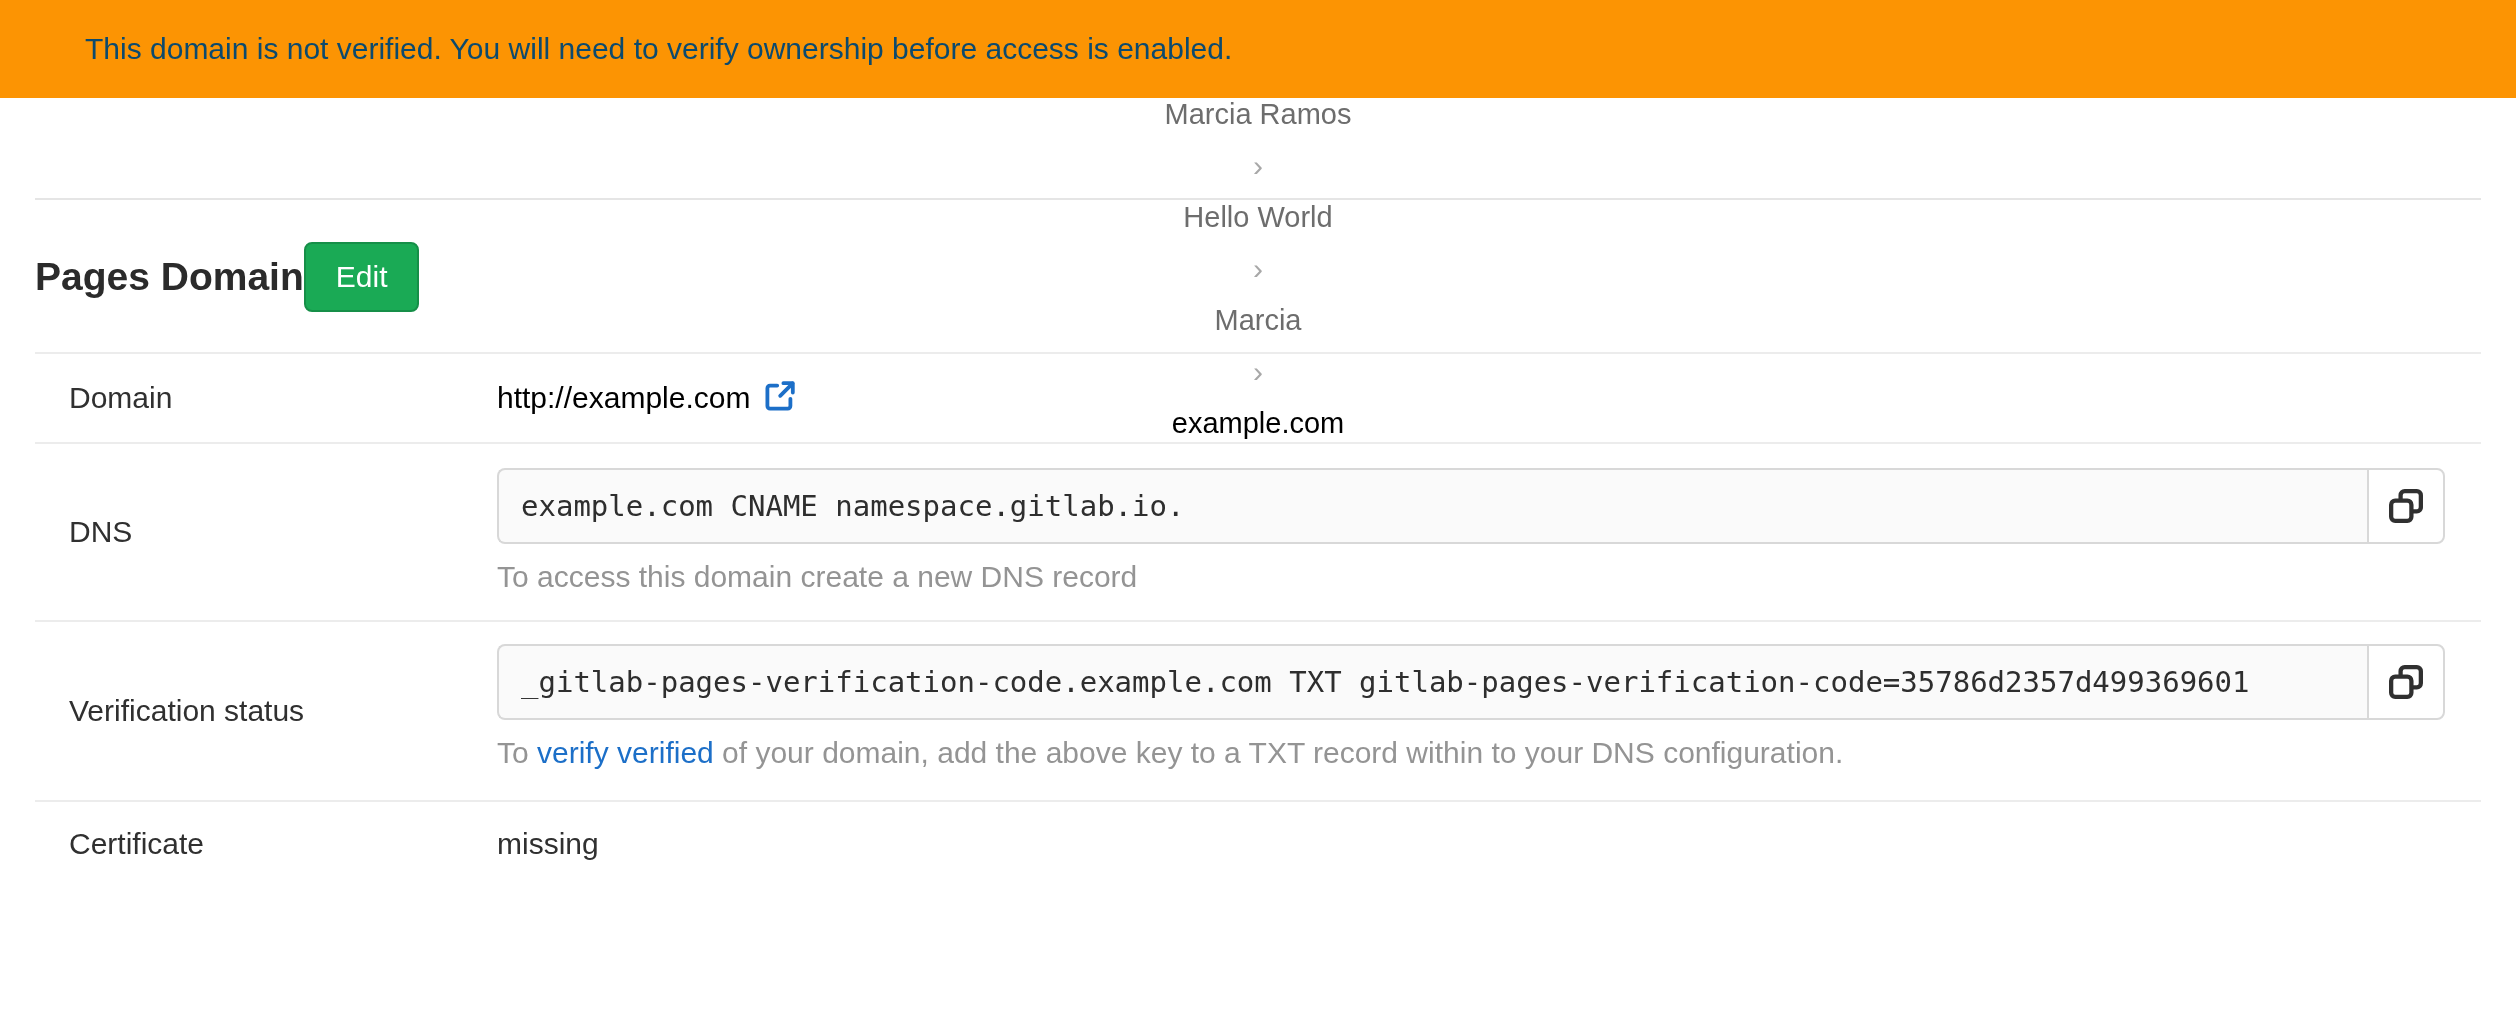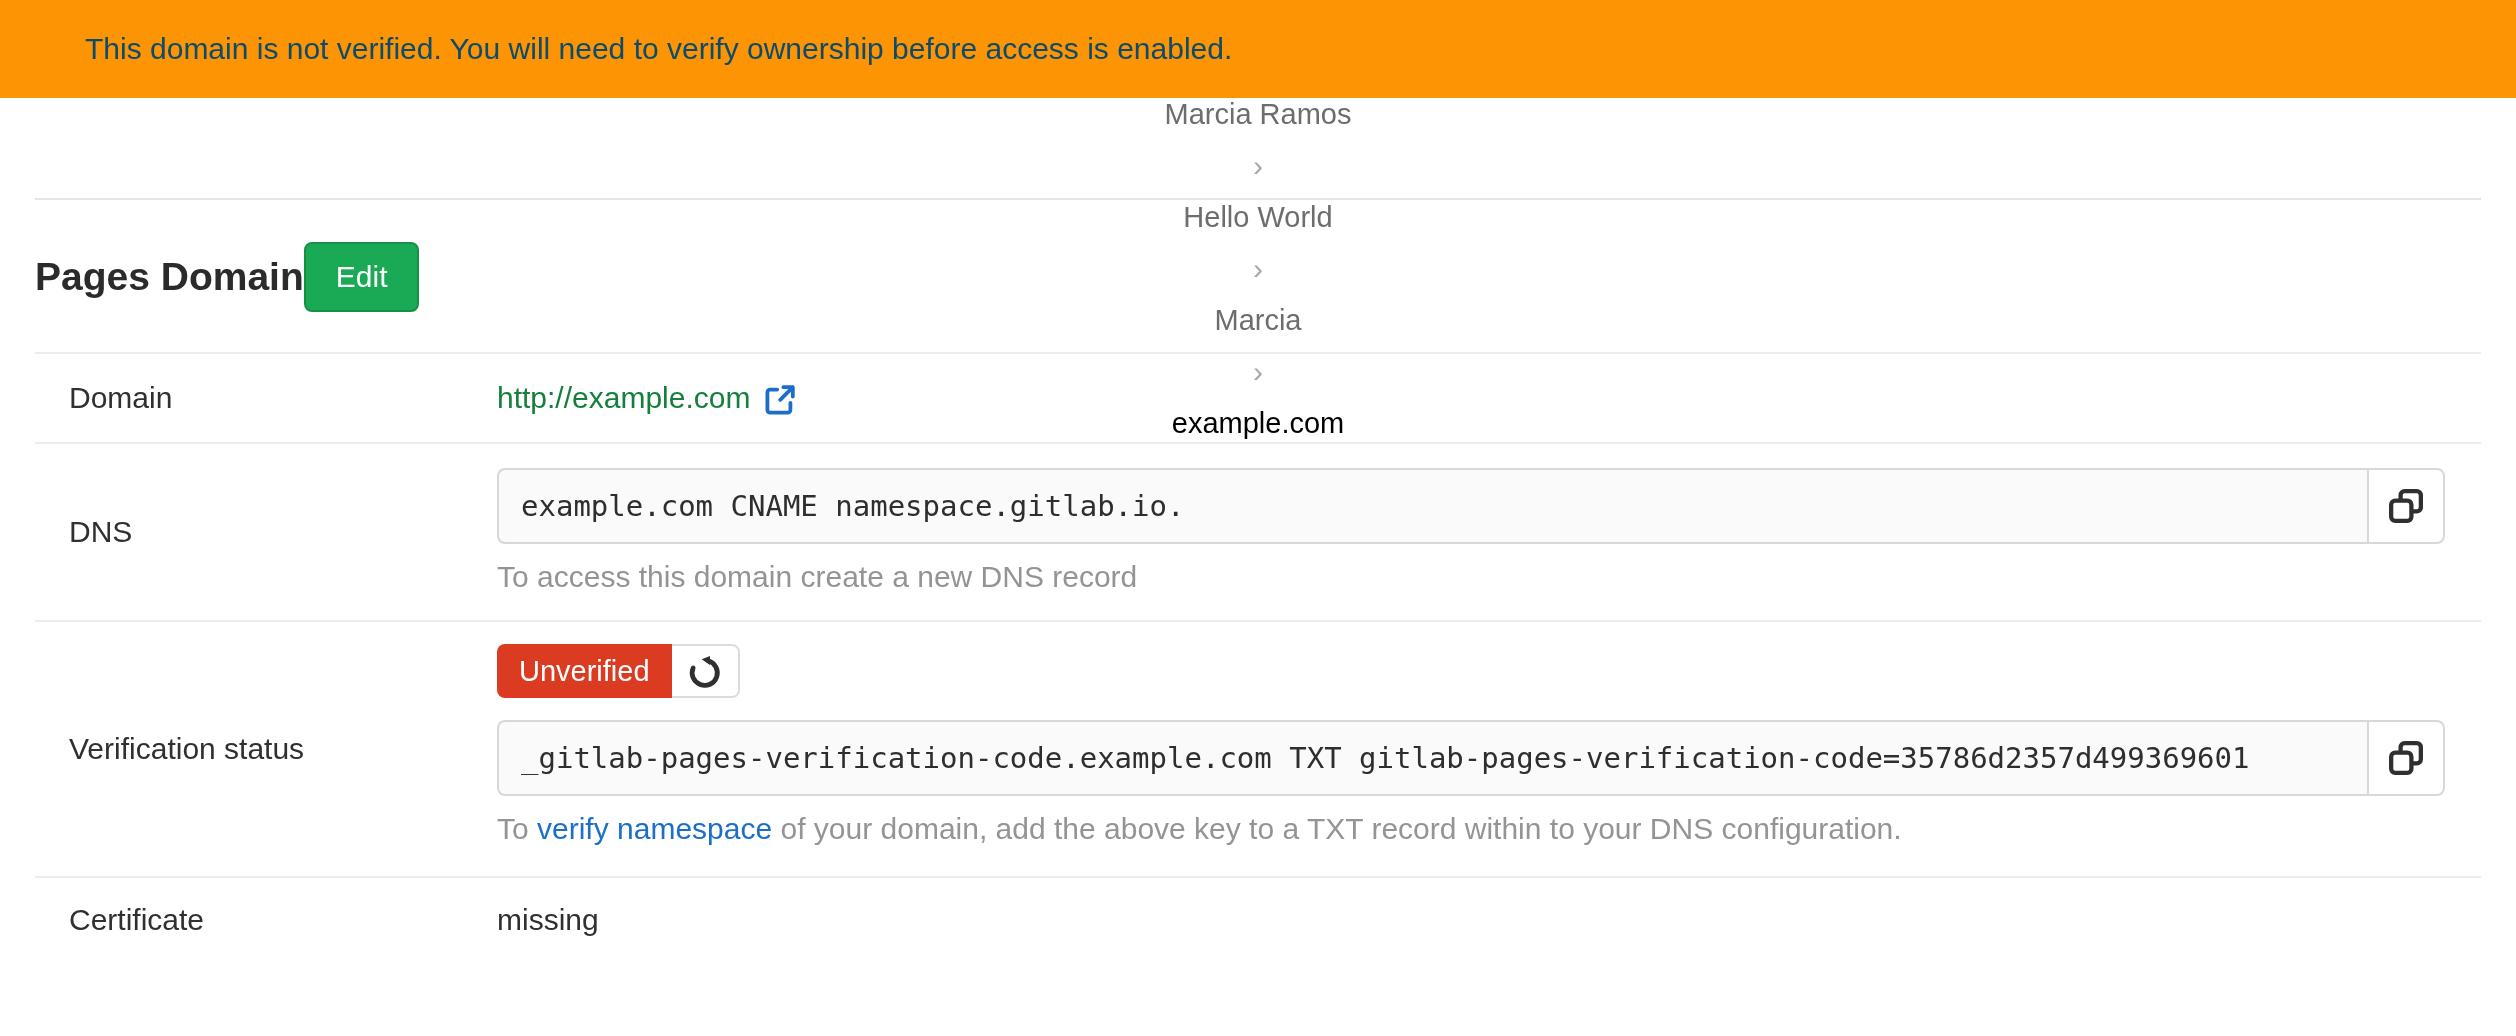--- a/index.html
+++ b/index.html
@@ -70,26 +70,26 @@
     font-size: 30px;
     display: flex;
     align-items: center;
   }
   .row-value { flex: 1; min-width: 0; padding-right: 36px; }
   .row-domain .row-value { padding-top: 26px; padding-bottom: 26px; }
   .row-dns .row-value { padding-top: 24px; padding-bottom: 26px; }
   .row-verif .row-value { padding-top: 22px; padding-bottom: 30px; }
   .row-cert .row-value { padding-top: 25px; padding-bottom: 25px; font-size: 30px; display: flex; align-items: center; }
   .link {
-    color: #15803d;
+    color: #000000;
     font-size: 30px;
     line-height: 36px;
     text-decoration: none;
     display: inline-flex;
-    align-items: flex-end;
+    align-items: flex-start;
     gap: 14px;
     cursor: pointer;
   }
   .ext-icon { width: 32px; height: 32px; display: inline-block; }
   
   .input-group { display: flex; width: 100%; height: 76px; }
   .form-input {
     flex: 1 1 auto;
     min-width: 0;
     height: 76px;
@@ -202,44 +202,33 @@
           </span>
         </button>
       </div>
       <div class="helper">To access this domain create a new DNS record</div>
     </div>
   </div>
 
   <div class="row row-verif">
     <div class="row-label">Verification status</div>
     <div class="row-value">
-      <div class="badge-group">
-        <span class="badge">Unverified</span>
-        <button class="retry-btn">
-          <span>
-            <svg viewBox="0 0 16 16" width="38" height="38">
-              <path d="M3.02 6.67 A5.3 5.3 0 1 0 9.42 3.69" fill="none" stroke="#303030" stroke-width="2" stroke-linecap="round"></path>
-              <path d="M6.6 3.1 L10.1 1.7 L10.1 5.5 Z" fill="#303030"></path>
-            </svg>
-          </span>
-        </button>
-      </div>
       <div class="input-group">
         <input class="form-input" readonly="" value="_gitlab-pages-verification-code.example.com TXT gitlab-pages-verification-code=35786d2357d499369601" style="">
         <button class="copy-btn">
           <span>
             <svg viewBox="0 0 16 16" width="36" height="36">
               <rect x="5.6" y="1.4" width="9" height="9" rx="1.8" fill="none" stroke="#303030" stroke-width="1.9"></rect>
               <rect x="1.4" y="5.6" width="9" height="9" rx="1.8" fill="#ffffff" stroke="#303030" stroke-width="1.9"></rect>
             </svg>
           </span>
         </button>
       </div>
       <div class="helper">
-        <span>To </span><span class="inline-link">verify namespace</span><span> of your domain, add the above key to a TXT record within to your DNS configuration.</span>
+        <span>To </span><span class="inline-link">verify verified</span><span> of your domain, add the above key to a TXT record within to your DNS configuration.</span>
       </div>
     </div>
   </div>
 
   <div class="row row-cert">
     <div class="row-label">Certificate</div>
     <div class="row-value">
       <span>missing</span>
     </div>
   </div>

